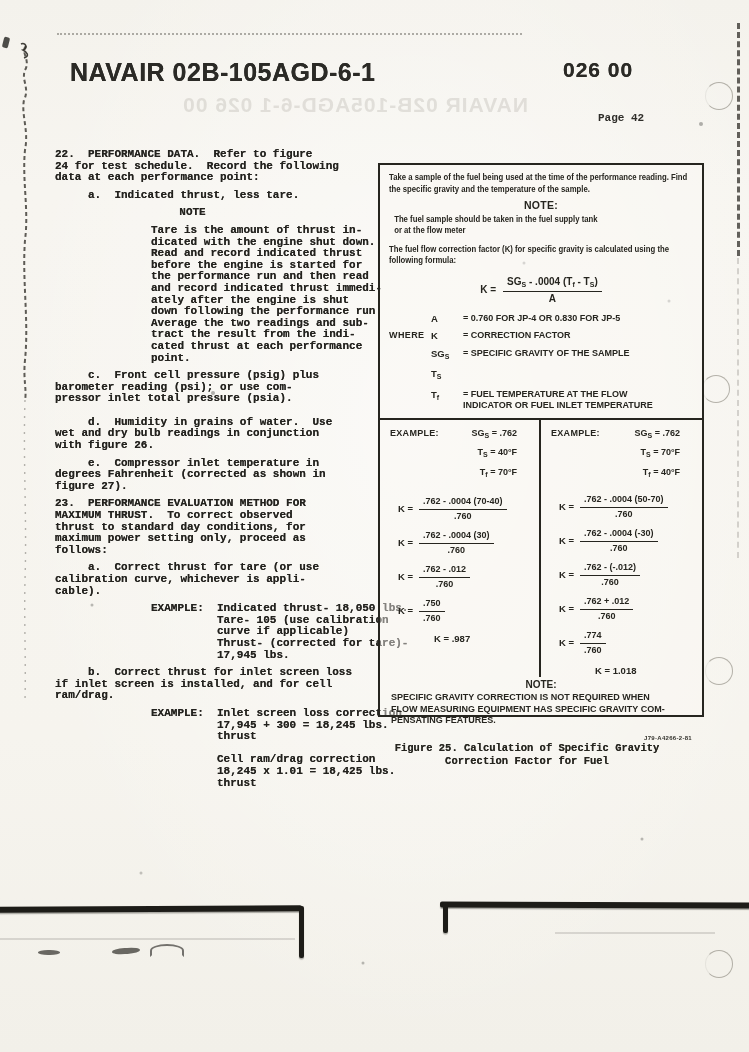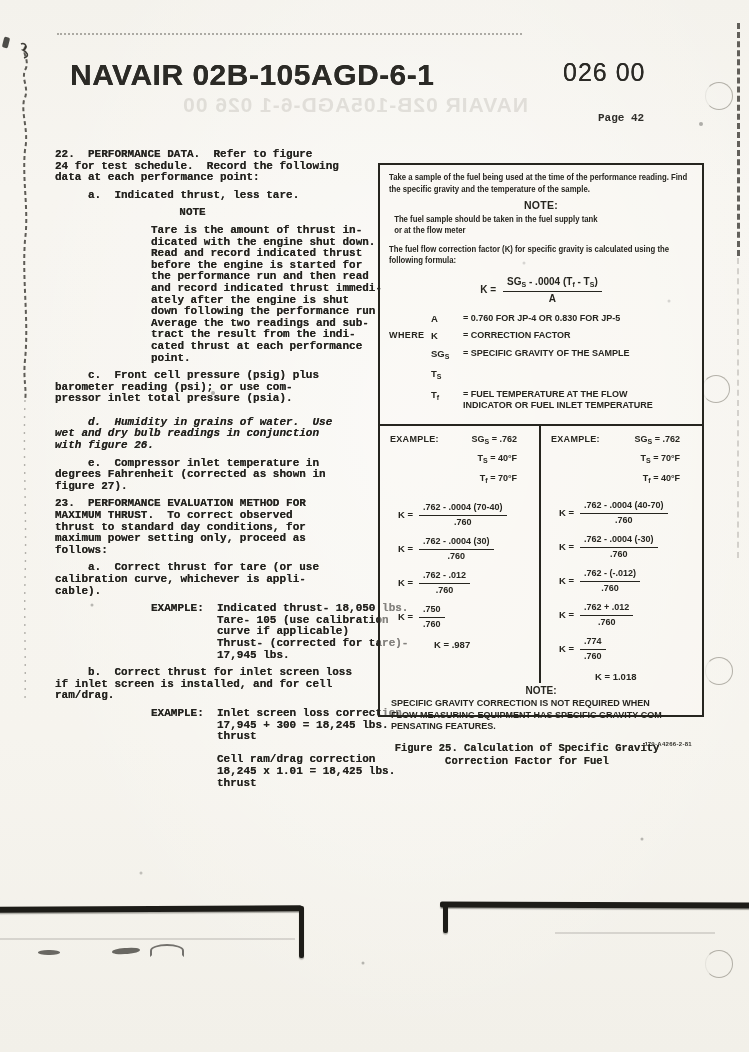--- a/index.html
+++ b/index.html
@@ -4,22 +4,22 @@
 <style>
   html,body{margin:0;padding:0;background:#888;}
   #page{
     position:relative; width:749px; height:1052px; overflow:hidden;
     background:
       radial-gradient(ellipse at 55% 40%, rgba(255,255,255,.5), rgba(0,0,0,0) 70%),
       linear-gradient(180deg,#f4f2ec 0%, #f7f5f0 18%, #f6f4ee 70%, #f2f0e9 100%);
     font-family:"Liberation Sans", sans-serif; color:#24231f;
   }
   
-  .hdr-pub{position:absolute;left:70px;top:58px;font-size:30px;font-weight:bold;letter-spacing:.5px;color:#2b2a26;text-shadow:0 0 .6px #2b2a26;}
-  .hdr-code{position:absolute;left:563px;top:58px;font-size:25px;font-weight:normal;letter-spacing:1px;color:#2b2a26;text-shadow:0 0 .6px #2b2a26;}
+  .hdr-pub{position:absolute;left:70px;top:58px;font-size:25px;font-weight:bold;letter-spacing:.5px;color:#2b2a26;text-shadow:0 0 .6px #2b2a26;}
+  .hdr-code{position:absolute;left:563px;top:58px;font-size:21px;font-weight:bold;letter-spacing:1px;color:#2b2a26;text-shadow:0 0 .6px #2b2a26;}
   .ghost{position:absolute;left:75px;top:93px;width:560px;font-size:21px;font-weight:bold;color:rgba(110,106,96,.17);transform:scaleX(-1);text-align:center;letter-spacing:1px;filter:blur(.4px);}
   .pagenum{position:absolute;left:598px;top:112px;font-family:"Liberation Mono","DejaVu Sans Mono",monospace;font-size:11px;font-weight:bold;color:#2e2d29;}
   
   #leftcol{position:absolute;left:55px;top:149px;width:320px;}
   #leftcol pre{
     margin:0 0 6px 0;font-family:"Liberation Mono","DejaVu Sans Mono",monospace;
     font-size:11px;line-height:11.6px;font-weight:bold;color:#23221e;
     text-shadow:0 0 .5px rgba(35,34,30,.8); white-space:pre;
   }
   #leftcol pre.note-ind{margin-left:96px;}
@@ -41,21 +41,21 @@
   .frac{display:inline-block;text-align:center;}
   .frac .num{display:block;border-bottom:1.3px solid #26251f;padding:0 4px 1px 4px;}
   .frac .den{display:block;padding-top:1px;}
   .defs{margin:8px 0 4px 24px;}
   .def-row{display:flex;margin-bottom:6px;}
   .def-where{width:42px;margin-left:-24px;letter-spacing:.4px;}
   .def-term{width:32px;font-size:9.5px;}
   .def-txt{width:200px;}
   sub{font-size:7px;vertical-align:-2px;}
   
-  .ex-wrap{display:flex;border-top:2px solid #26251f;margin-top:6px;flex:1;}
+  .ex-wrap{display:flex;border-top:2px solid #26251f;flex:1;}
   .ex-col{width:50%;box-sizing:border-box;padding:8px 8px 0 10px;}
   .ex-col.first{border-right:2px solid #26251f;}
   .ex-head{display:flex;}
   .ex-label{letter-spacing:.3px;}
   .ex-given{flex:1;text-align:right;padding-right:14px;}
   .ex-given div{margin-bottom:6px;}
   .step{display:flex;align-items:center;gap:6px;margin:8px 0 8px 8px;}
   .step .k{font-size:9.5px;}
   .result{margin:9px 0 0 8px;font-size:9.5px;padding-left:36px;}
   .fb-note2-hd{text-align:center;font-size:10px;margin-top:2px;}
@@ -125,21 +125,21 @@
 and record indicated thrust immedi-
 ately after the engine is shut
 down following the performance run.
 Average the two readings and sub-
 tract the result from the indi-
 cated thrust at each performance
 point.</pre>
     <pre style="margin-top:4px;">     c.  Front cell pressure (psig) plus
 barometer reading (psi); or use com-
 pressor inlet total pressure (psia).</pre>
-    <pre style="margin-top:12px;font-style:italic;">     d.  Humidity in grains of water.  Use
+    <pre style="margin-top:12px;">     d.  Humidity in grains of water.  Use
 wet and dry bulb readings in conjunction
 with figure 26.</pre>
     <pre style="margin-top:4px;">     e.  Compressor inlet temperature in
 degrees Fahrenheit (corrected as shown in
 figure 27).</pre>
     <pre style="margin-top:4px;">23.  PERFORMANCE EVALUATION METHOD FOR
 MAXIMUM THRUST.  To correct observed
 thrust to standard day conditions, for
 maximum power setting only, proceed as
 follows:</pre>
@@ -258,21 +258,21 @@
             <div>SG<sub>S</sub> = .762</div>
           </span>
         </div>
         <div class="ex-given" style="padding-right:14px;">
           <div>T<sub>S</sub> = 70°F</div>
           <div>T<sub>f</sub> = 40°F</div>
         </div>
         <div class="step" style="margin-top:14px;">
           <span class="k">K =</span>
           <span class="frac">
-              <span class="num">.762 - .0004 (40-70)</span>
+              <span class="num">.762 - .0004 (50-70)</span>
               <span class="den">.760</span>
             </span>
         </div>
         <div class="step">
           <span class="k">K =</span>
           <span class="frac">
               <span class="num">.762 - .0004 (-30)</span>
               <span class="den">.760</span>
             </span>
         </div>

